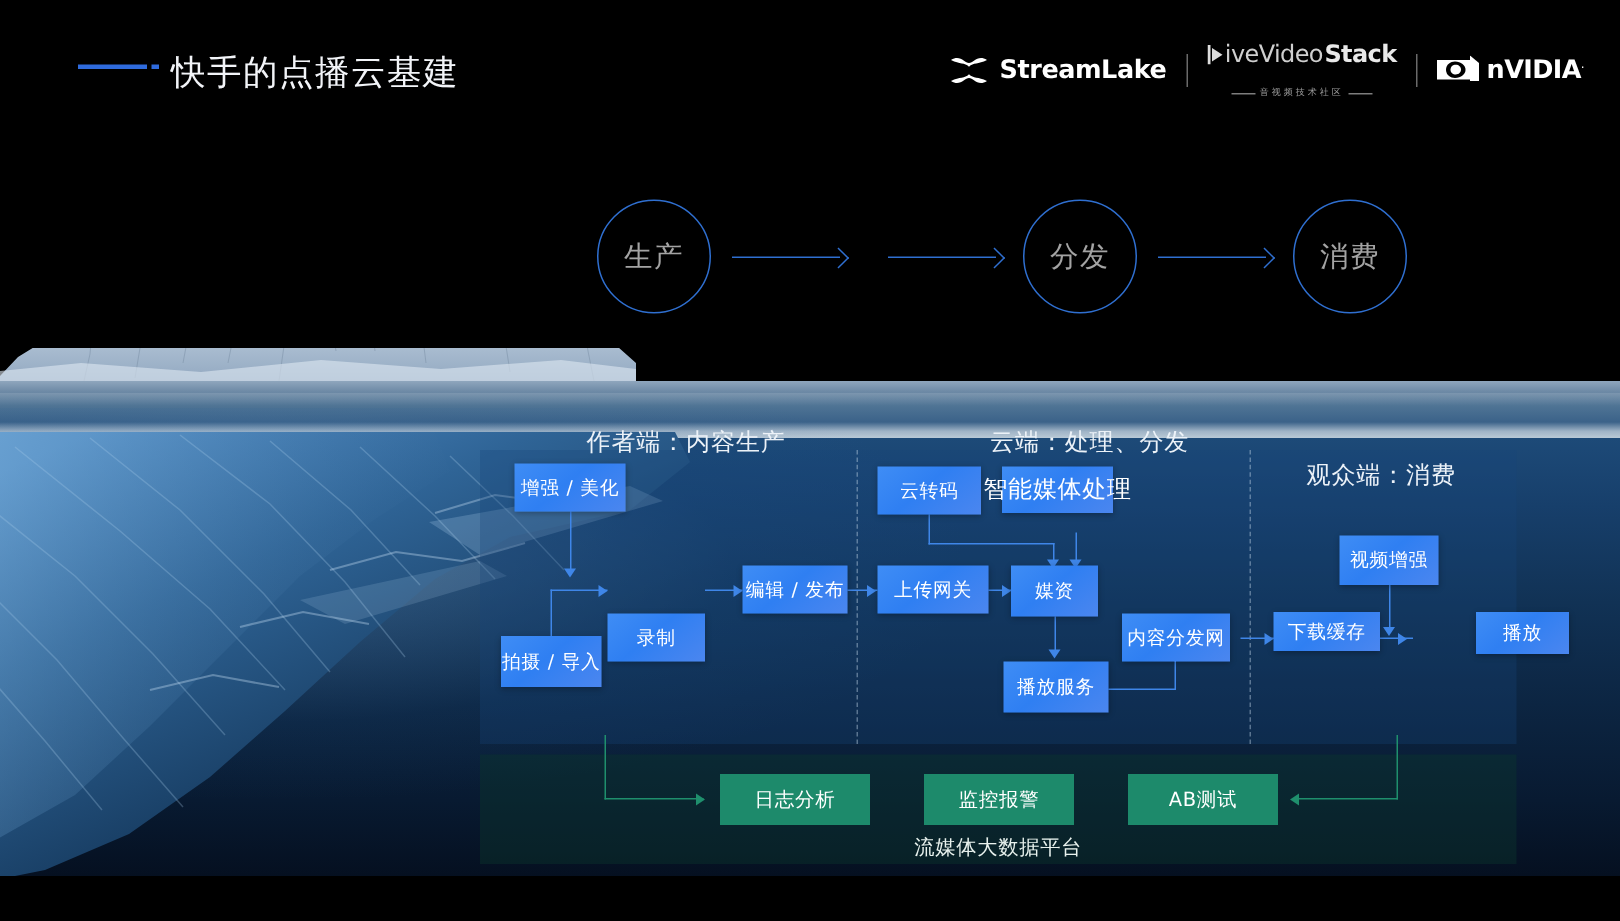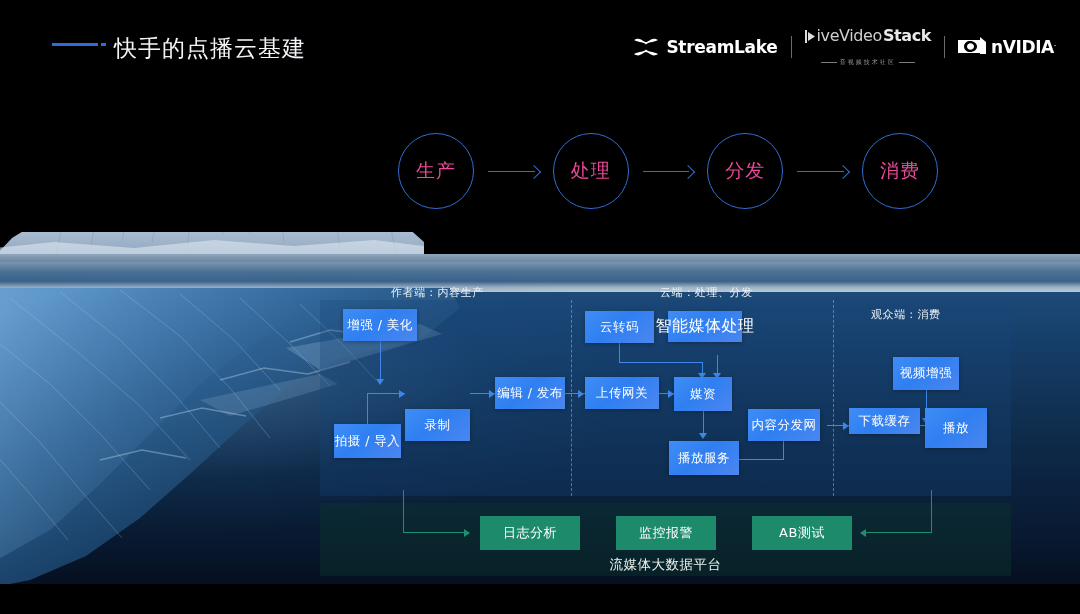--- a/index.html
+++ b/index.html
@@ -23,21 +23,21 @@
   .logo-lvs-sub{margin-top:3px;font-size:6px;color:#9a9a9a;letter-spacing:2px;display:flex;align-items:center;gap:3px;}
   .lvs-rule{display:inline-block;width:16px;height:1px;background:#7d7d7d;}
   .logo-nv{display:flex;align-items:center;gap:5px;}
   .logo-nv-mark{width:28px;height:19px;}
   .logo-nv-text{font-size:17px;font-weight:bold;color:#fff;letter-spacing:-0.4px;}
   .logo-nv-text .tm{font-size:8px;vertical-align:super;font-weight:normal;}
 
   
   .circles{position:absolute;left:398px;top:133px;width:540px;height:76px;display:flex;align-items:center;}
   .circ{width:74px;height:74px;border-radius:50%;border:1.3px solid #2f6fd0;display:flex;align-items:center;justify-content:center;
-        color:#ec4899;font-size:19px;letter-spacing:1px;flex:0 0 auto;}
+        color:#a3a3a3;font-size:19px;letter-spacing:1px;flex:0 0 auto;}
   .carrow{flex:1 1 auto;height:12px;position:relative;margin:0 8px;}
   .carrow i{position:absolute;left:6px;right:10px;top:6px;height:1.4px;background:#2f6fd0;display:block;}
   .carrow b{position:absolute;right:6px;top:1.5px;width:9px;height:9px;border-top:1.4px solid #2f6fd0;border-right:1.4px solid #2f6fd0;transform:rotate(45deg);}
 
   
   .scene{position:absolute;left:0;top:232px;width:1080px;height:382px;overflow:hidden;}
   .sky{position:absolute;left:0;top:0;width:1080px;height:24px;background:#000;}
   .water-surface{position:absolute;left:0;top:22px;width:1080px;height:38px;
     background:linear-gradient(180deg,#8fa6bd 0%,#6e8aa6 18%,#4e7394 45%,#3b6289 72%,#9fb3c6 88%,#b9c9d6 100%);}
   .water-surface:after{content:"";position:absolute;left:0;top:8px;width:1080px;height:12px;
@@ -49,21 +49,21 @@
   .bottom-dark{position:absolute;left:0;top:352px;width:1080px;height:30px;background:#000;}
 
   
   .mtn{position:absolute;left:-6px;top:-90px;width:430px;height:115px;}
   
   .sub{position:absolute;left:-10px;top:56px;width:650px;height:300px;}
 
   
   .panel-blue{position:absolute;left:320px;top:300px;width:691px;height:196px;background:rgba(24,70,124,0.30);}
   .vdiv{position:absolute;top:300px;width:0;height:196px;border-left:1px dashed rgba(185,205,225,0.45);}
-  .sect-label{position:absolute;color:#ecf2f8;font-size:11px;letter-spacing:0.6px;white-space:nowrap;}
+  .sect-label{position:absolute;color:#ecf2f8;font-size:16px;letter-spacing:0.6px;white-space:nowrap;}
 
   .panel-green{position:absolute;left:320px;top:503px;width:691px;height:73px;background:rgba(12,56,46,0.42);}
   .green-label{position:absolute;left:320px;top:556px;width:691px;text-align:center;color:#e9f2ee;font-size:13.5px;letter-spacing:0.5px;}
 
   
   .node{position:absolute;display:flex;align-items:center;justify-content:center;color:#fff;font-size:12.5px;
         letter-spacing:0.5px;white-space:nowrap;
         background:linear-gradient(140deg,#3f8df5 0%,#2f7ff2 45%,#4b86ef 100%);
         box-shadow:0 1px 4px rgba(0,0,0,0.30);}
   .gnode{position:absolute;display:flex;align-items:center;justify-content:center;color:#fff;font-size:13px;
@@ -133,21 +133,20 @@
 
     </div>
   </div>
 
   <div class="circles">
     <div class="circ">生产</div>
     <div class="carrow">
         <i></i>
         <b></b>
       </div>
-    <div class="circ">处理</div>
     <div class="carrow">
         <i></i>
         <b></b>
       </div>
     <div class="circ">分发</div>
     <div class="carrow">
         <i></i>
         <b></b>
       </div>
     <div class="circ">消费</div>
@@ -279,21 +278,21 @@
 
   <div class="node" style="left:585px;top:311px;width:69px;height:32px;">云转码</div>
   <div class="node" style="left:668px;top:311px;width:74px;height:31px;font-size:16px;">智能媒体处理</div>
   <div class="node" style="left:585px;top:377px;width:74px;height:32px;">上传网关</div>
   <div class="node" style="left:674px;top:377px;width:58px;height:34px;">媒资</div>
   <div class="node" style="left:669px;top:441px;width:70px;height:34px;">播放服务</div>
   <div class="node" style="left:748px;top:409px;width:72px;height:32px;">内容分发网</div>
 
   <div class="node" style="left:893px;top:357px;width:66px;height:33px;">视频增强</div>
   <div class="node" style="left:849px;top:408px;width:71px;height:26px;">下载缓存</div>
-  <div class="node" style="left:925px;top:408px;width:62px;height:40px;">播放</div>
+  <div class="node" style="left:984px;top:408px;width:62px;height:28px;">播放</div>
 
   <div class="panel-green"></div>
 
   <div class="gl glv" style="left:403px;top:490px;height:43px;"></div>
   <div class="gl glh" style="left:403px;top:532px;width:66px;"></div>
   <div class="gah" style="left:464px;top:528.5px;"></div>
 
   <div class="gl glv" style="left:931px;top:490px;height:43px;"></div>
   <div class="gl glh" style="left:866px;top:532px;width:66px;"></div>
   <div class="gal" style="left:860px;top:528.5px;"></div>

